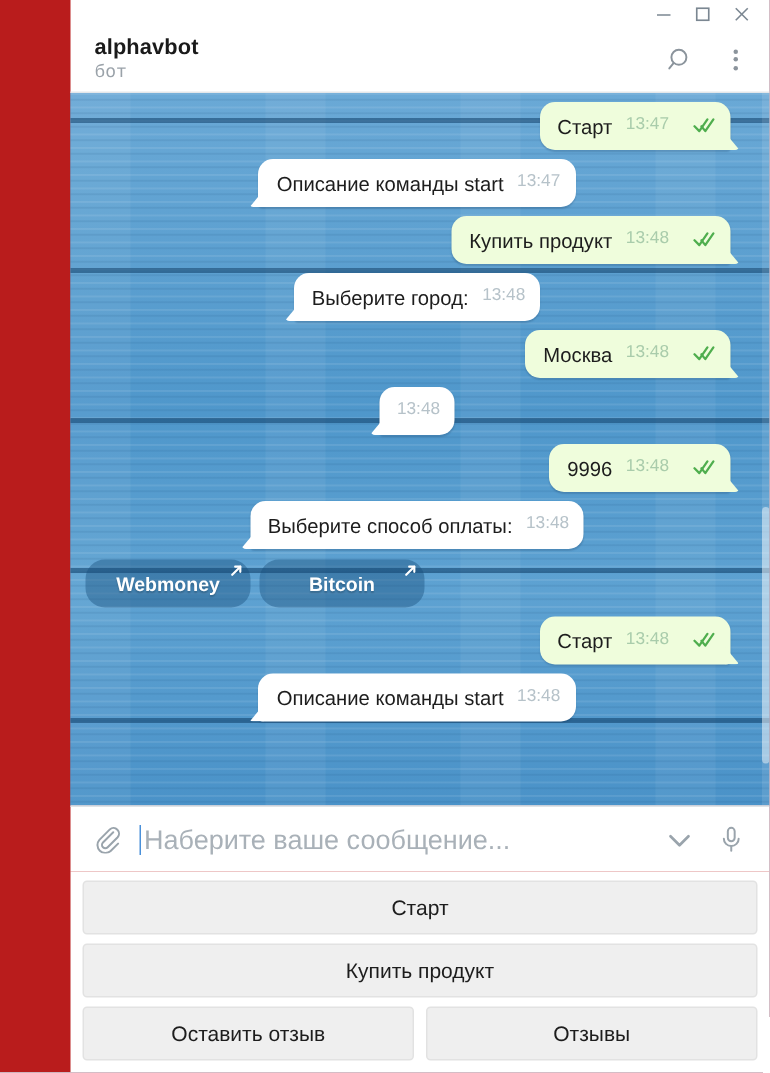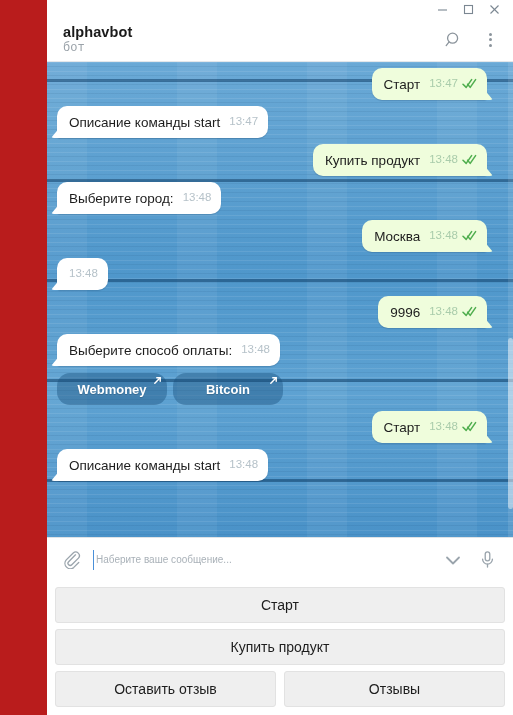--- a/index.html
+++ b/index.html
@@ -124,21 +124,21 @@
   .messages-inner {
     position: absolute;
     inset: 0;
     padding: 6px 14px 6px 10px;
     display: flex;
     flex-direction: column;
   }
 
   .row { display: flex; width: 100%; margin-bottom: 6px; }
   .row.out { justify-content: flex-end; padding-right: 12px; }
-  .row.in  { justify-content: flex-start; }
+  .row.in  { justify-content: center; }
 
   .bubble {
     position: relative;
     max-width: 78%;
     border-radius: 10px;
     padding: 7px 10px 7px 12px;
     display: flex;
     align-items: flex-end;
     gap: 9px;
     box-shadow: 0 1px 1px rgba(10,40,70,.18);
@@ -169,21 +169,21 @@
     content: "";
     position: absolute;
     right: -6px; bottom: 0;
     width: 10px; height: 12px;
     background: #effddc;
     clip-path: polygon(0 0, 100% 100%, 0 100%);
     border-bottom-right-radius: 3px;
   }
 
   .btext { white-space: pre-wrap; }
-  .bmeta { display: flex; align-items: center; gap: 4px; flex: 0 0 auto; padding-bottom: 1px; }
+  .bmeta { display: flex; align-items: center; gap: 16px; flex: 0 0 auto; padding-bottom: 1px; }
   .btime { font-size: 11.5px; color: #b6c2c9; white-space: nowrap; }
   .bubble.out .btime { color: #a9ccab; }
   .ticks { display: block; color: #4fae4e; }
 
   
   .inline-kb {
     display: flex;
     gap: 6px;
     margin: 1px 0 6px 0;
   }
@@ -245,21 +245,21 @@
     flex: 0 0 auto;
     width: 24px; height: 24px;
     display: flex; align-items: center; justify-content: center;
     color: #9aa4ac;
   }
   .msg-input {
     flex: 1 1 auto;
     border: none;
     outline: none;
     font-family: "Liberation Sans", sans-serif;
-    font-size: 10px;
+    font-size: 18px;
     color: #222;
     background: transparent;
     padding: 0 2px;
     border-left: 1px solid #4a90d9;
     height: 20px;
     line-height: 20px;
   }
   .msg-input::placeholder { color: #a9b1b8; }
 
   

